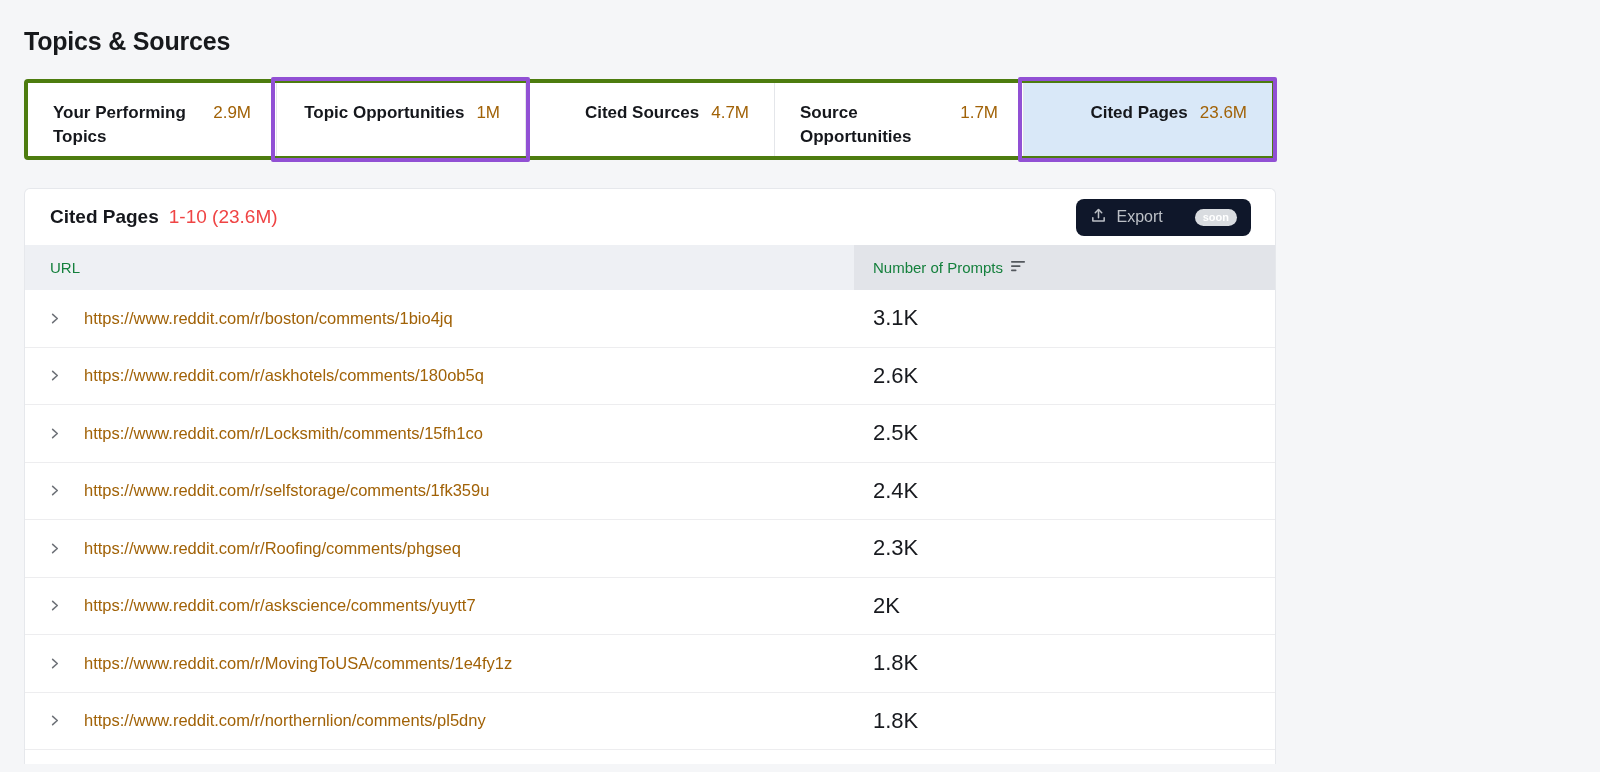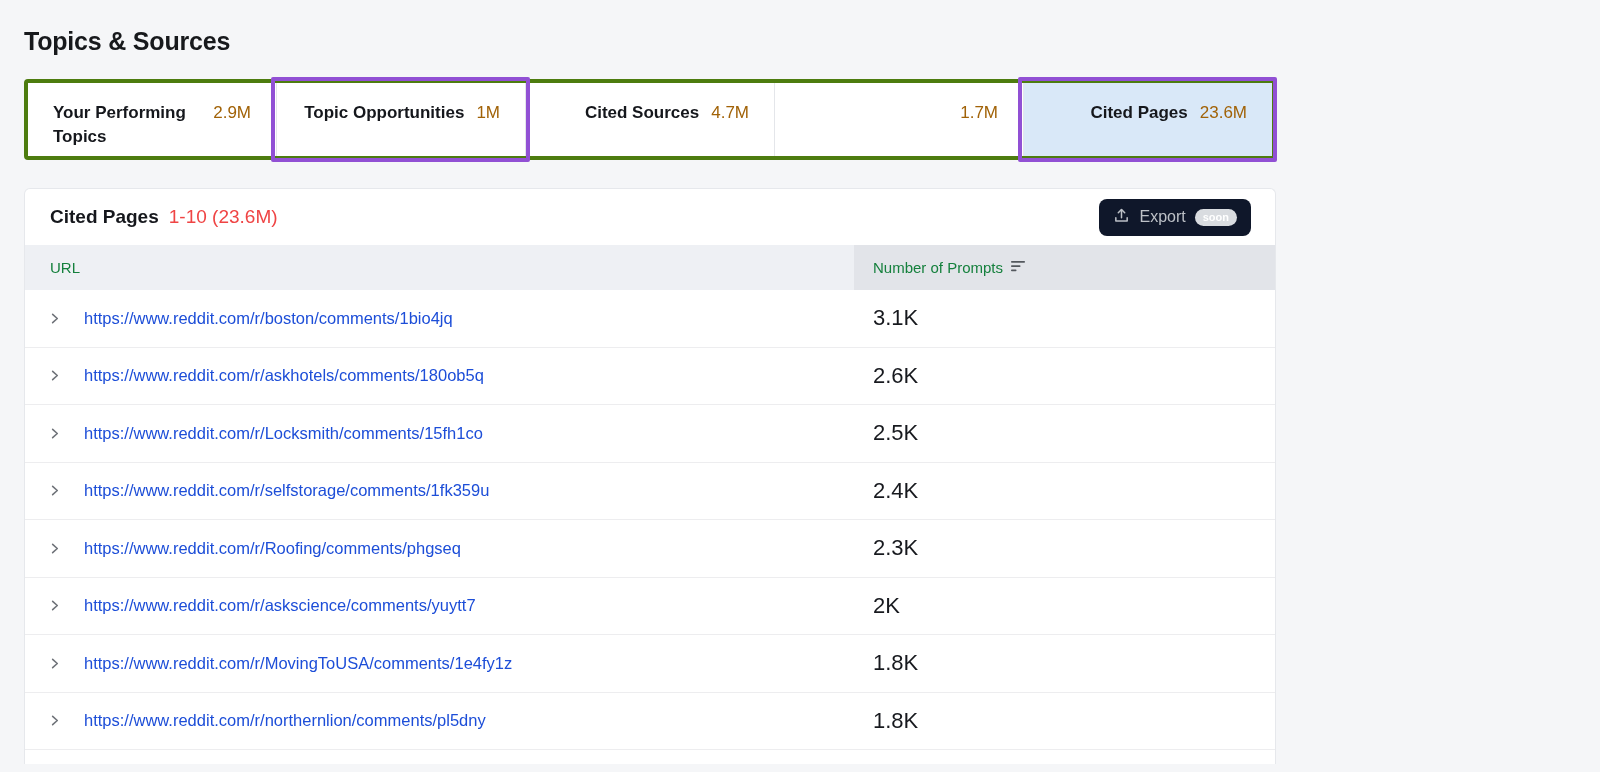--- a/index.html
+++ b/index.html
@@ -96,20 +96,21 @@
     cursor:default;
   }
   .export-badge {
     background:#d9dce0;
     color:#ffffff;
     font-size:11px;
     font-weight:700;
     padding:3px 8px;
     border-radius:10px;
     line-height:1;
+    margin-left:23px;
   }
 
   
   .thead { display:flex; height:45px; font-size:15px; color:#15803d; }
   .th-url {
     flex:1 1 auto;
     background:#eef0f4;
     display:flex;
     align-items:center;
     padding-left:25px;
@@ -138,21 +139,21 @@
     width:59px;
     flex:0 0 59px;
     display:flex;
     justify-content:center;
     align-items:center;
     color:#6e7278;
   }
   .row-url {
     flex:1 1 auto;
     font-size:16.5px;
-    color:#1d4ed8;
+    color:#a16207;
     white-space:nowrap;
     overflow:hidden;
   }
   .row-count {
     width:421px;
     flex:0 0 421px;
     padding-left:19px;
     font-size:22px;
     color:#17191e;
   }
@@ -176,20 +177,21 @@
       <span class="tab-count">1M</span>
       <span class="annotation-box"></span>
     </div>
 
     <div class="tab">
       <span class="tab-label">Cited Sources</span>
       <span class="tab-count">4.7M</span>
     </div>
 
     <div class="tab">
+      <span class="tab-label">Source Opportunities</span>
       <span class="tab-count">1.7M</span>
     </div>
 
     <div class="tab active">
       <span class="tab-label">Cited Pages</span>
       <span class="tab-count">23.6M</span>
       <span class="annotation-box"></span>
     </div>
 
   </div>

